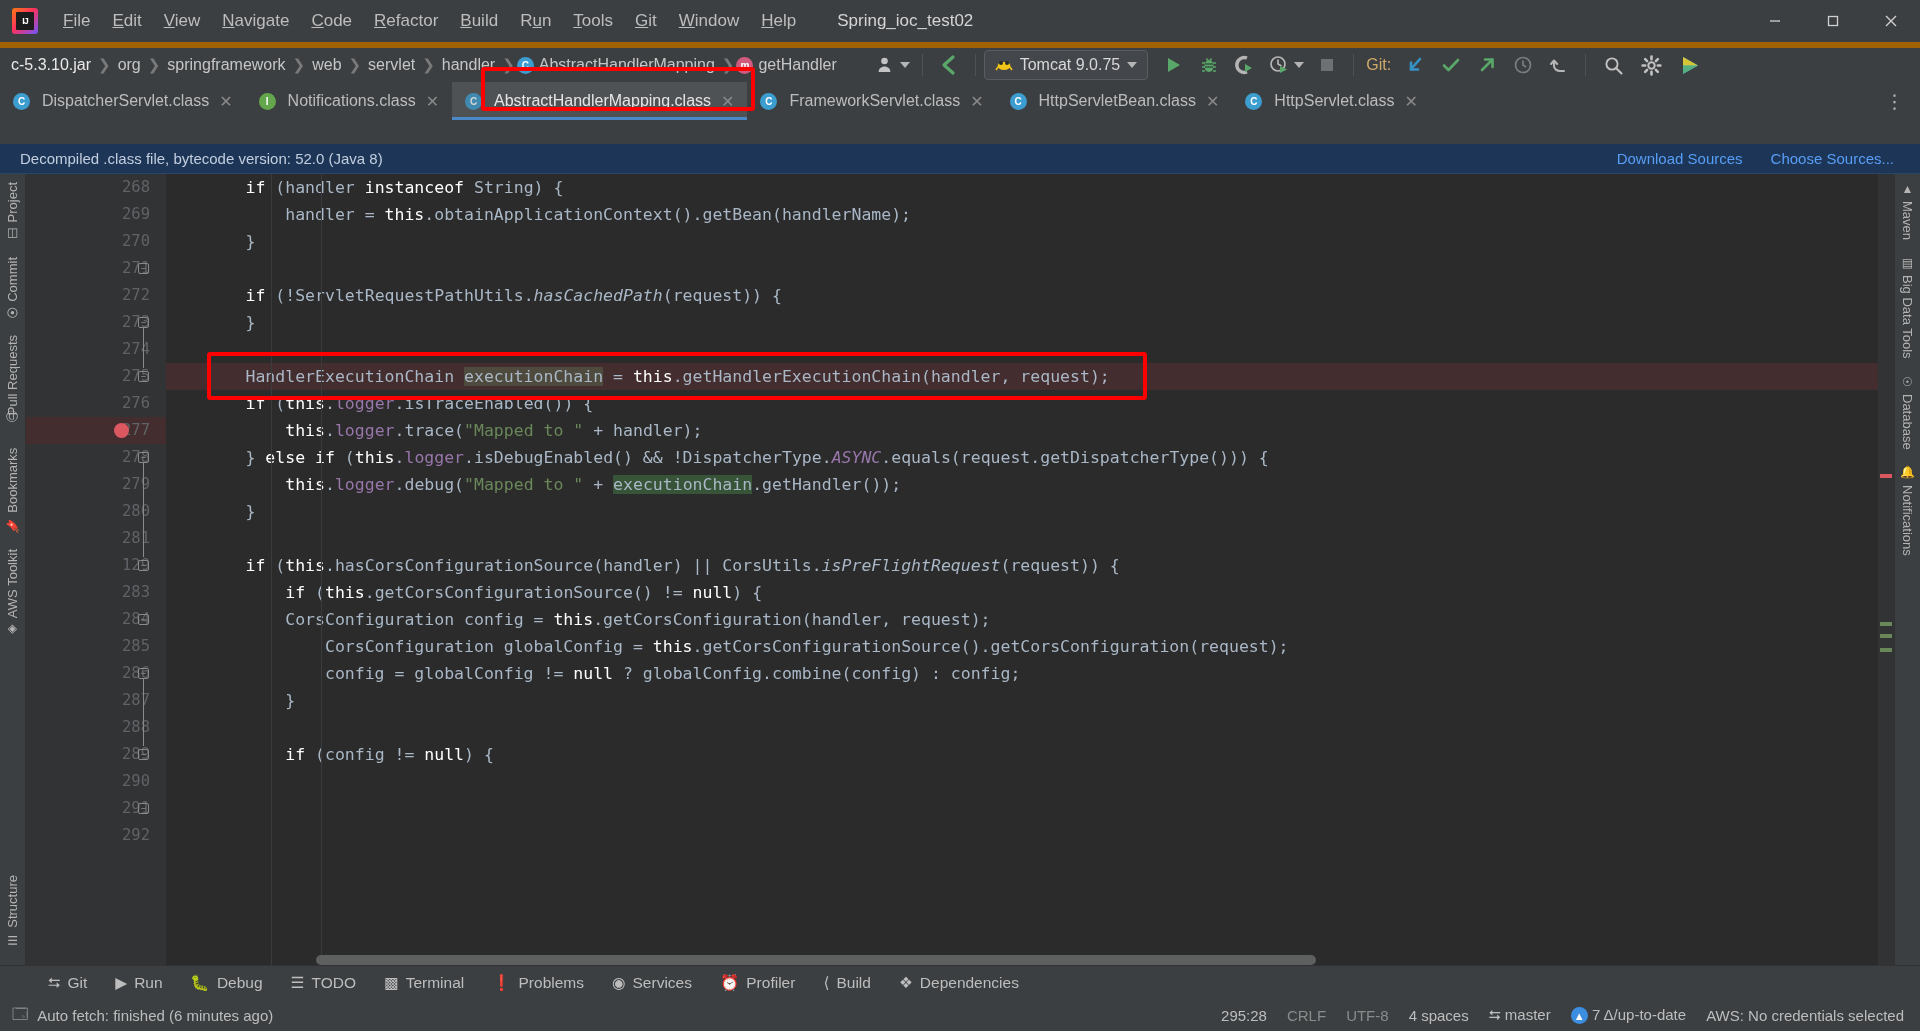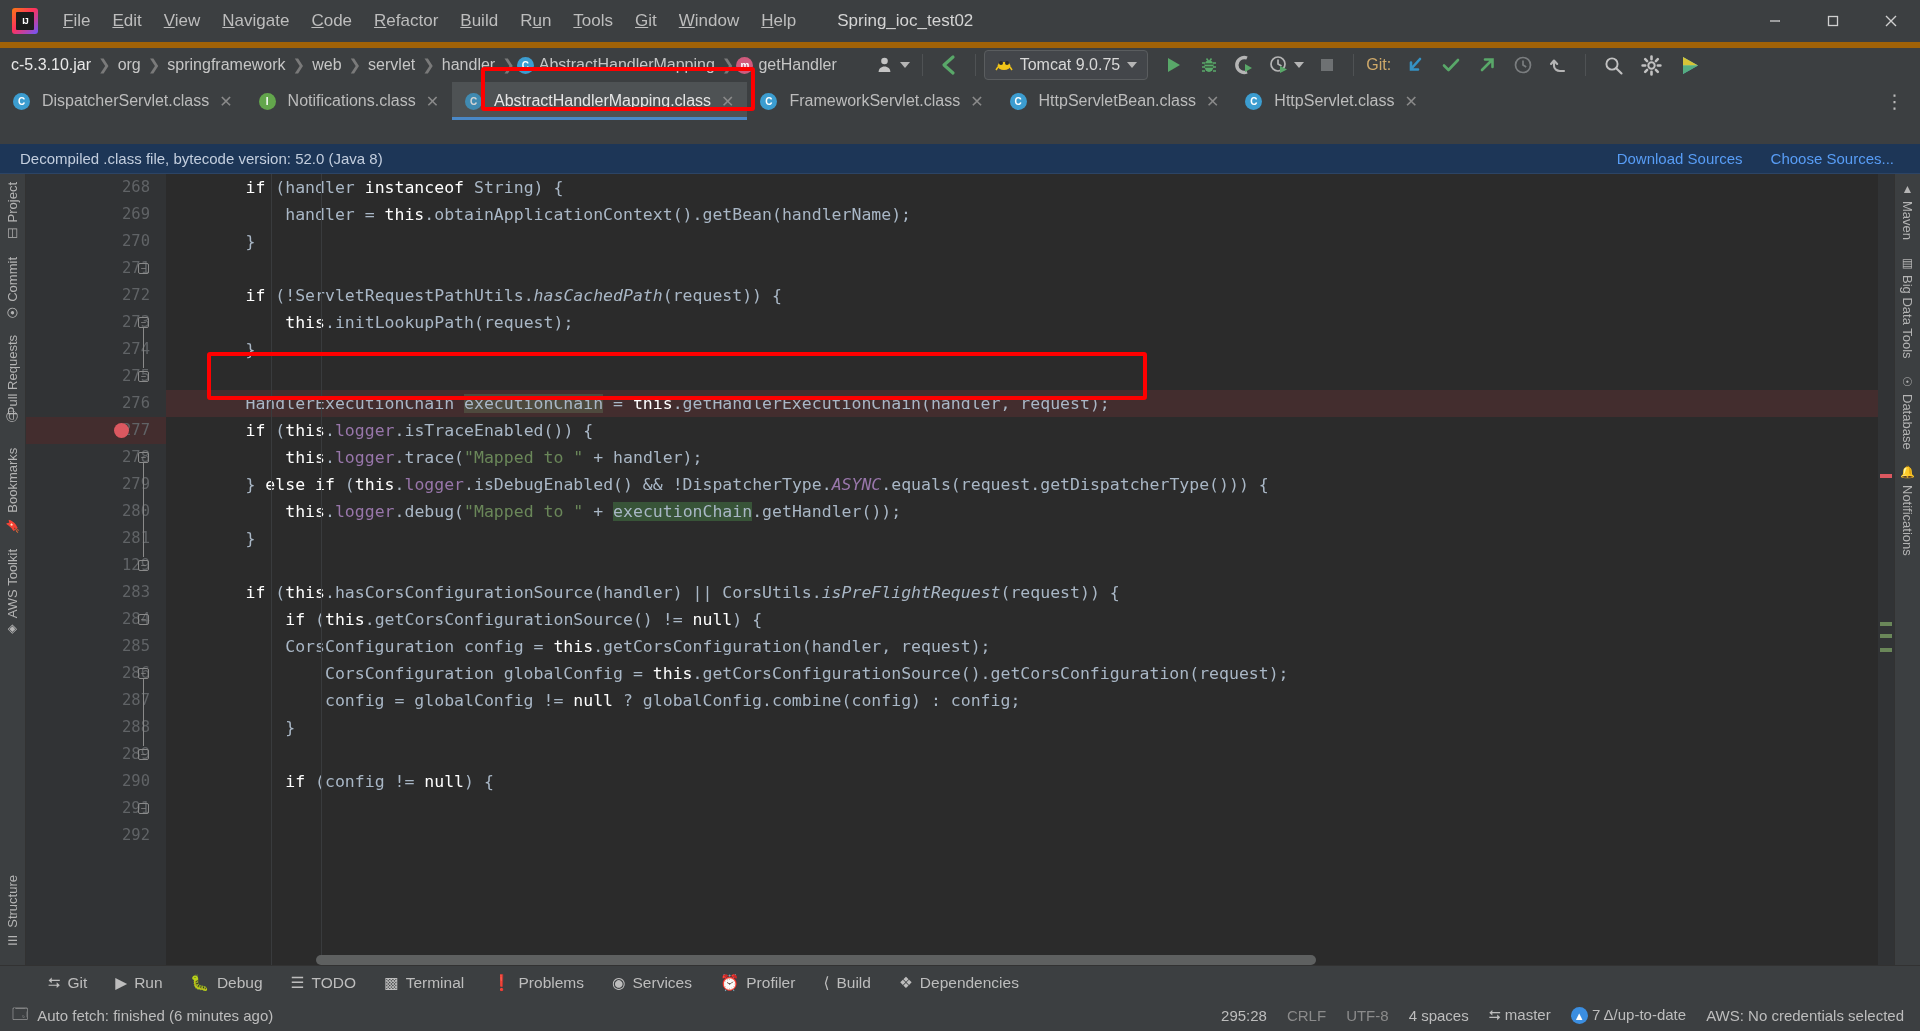--- a/index.html
+++ b/index.html
@@ -544,21 +544,20 @@
         </div>
       <div class="codearea" id="codearea">
         <div class="vline" style="left:105px"></div>
         <div class="vline" style="left:155px"></div>
         <div id="lines">
             <div class="line"><span class="id">        </span><span class="kw">if </span><span class="id">(handler </span><span class="kw">instanceof </span><span class="id">String) {</span></div>
             <div class="line"><span class="id">            handler = </span><span class="kw">this</span><span class="id">.obtainApplicationContext().getBean(handlerName);</span></div>
             <div class="line"><span class="id">        }</span></div>
             <div class="line">&nbsp;</div>
             <div class="line"><span class="id">        </span><span class="kw">if </span><span class="id">(!ServletRequestPathUtils.</span><span class="smth">hasCachedPath</span><span class="id">(request)) {</span></div>
-            <div class="line"><span class="id">            </span><span class="kw">this</span><span class="id">.initLookupPath(request);</span></div>
             <div class="line"><span class="id">        }</span></div>
             <div class="line">&nbsp;</div>
             <div class="line hl-line"><span class="id">        HandlerExecutionChain </span><span class="sel">executionChain</span><span class="id"> = </span><span class="kw">this</span><span class="id">.getHandlerExecutionChain(handler, request);</span></div>
             <div class="line"><span class="id">        </span><span class="kw">if </span><span class="id">(</span><span class="kw">this</span><span class="id">.</span><span class="fld">logger</span><span class="id">.isTraceEnabled()) {</span></div>
             <div class="line"><span class="id">            </span><span class="kw">this</span><span class="id">.</span><span class="fld">logger</span><span class="id">.trace(</span><span class="str">"Mapped to "</span><span class="id"> + handler);</span></div>
             <div class="line"><span class="id">        } </span><span class="kw">else if </span><span class="id">(</span><span class="kw">this</span><span class="id">.</span><span class="fld">logger</span><span class="id">.isDebugEnabled() &amp;&amp; !DispatcherType.</span><span class="sfld">ASYNC</span><span class="id">.equals(request.getDispatcherType())) {</span></div>
             <div class="line"><span class="id">            </span><span class="kw">this</span><span class="id">.</span><span class="fld">logger</span><span class="id">.debug(</span><span class="str">"Mapped to "</span><span class="id"> + </span><span class="sel2">executionChain</span><span class="id">.getHandler());</span></div>
             <div class="line"><span class="id">        }</span></div>
             <div class="line">&nbsp;</div>
             <div class="line"><span class="id">        </span><span class="kw">if </span><span class="id">(</span><span class="kw">this</span><span class="id">.hasCorsConfigurationSource(handler) || CorsUtils.</span><span class="smth">isPreFlightRequest</span><span class="id">(request)) {</span></div>

